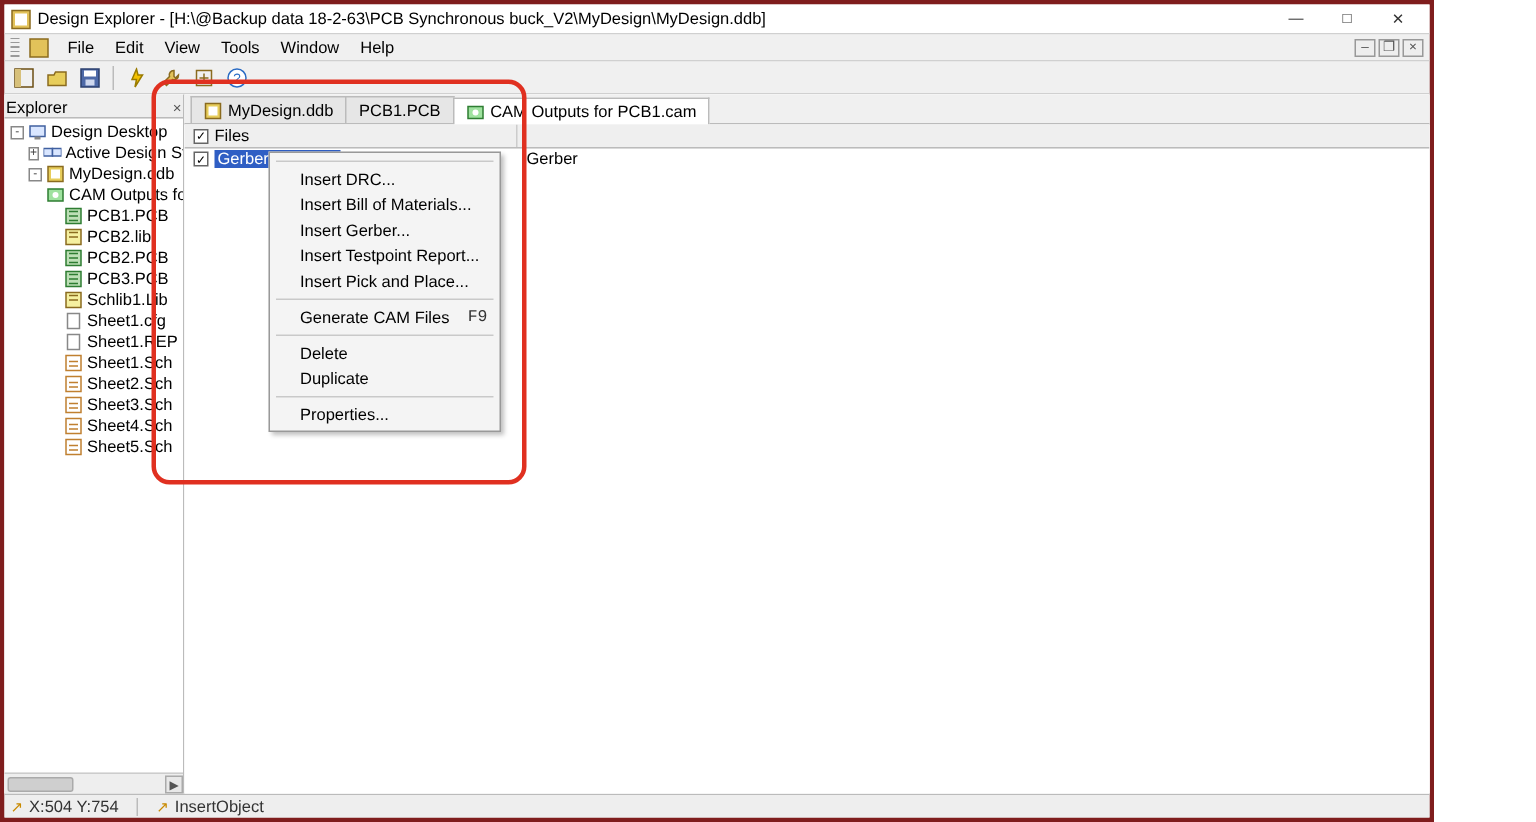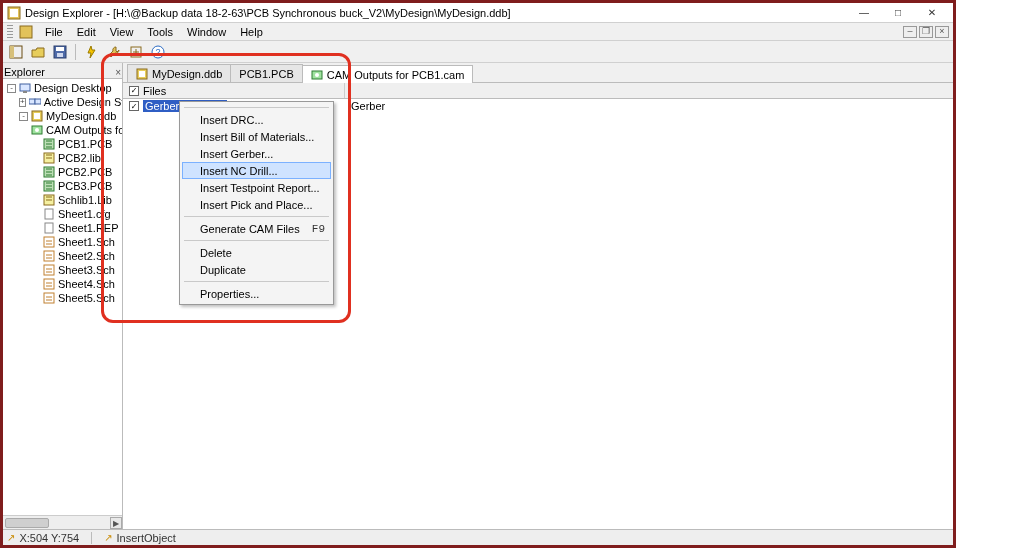--- a/index.html
+++ b/index.html
@@ -383,23 +383,20 @@
             <div class="ctxsep"></div>
             <div class="ctxitem">
               <span>Insert DRC...</span>
             </div>
             <div class="ctxitem">
               <span>Insert Bill of Materials...</span>
             </div>
             <div class="ctxitem">
               <span>Insert Gerber...</span>
             </div>
-            <div class="ctxitem hover">
-              <span>Insert NC Drill...</span>
-            </div>
             <div class="ctxitem">
               <span>Insert Testpoint Report...</span>
             </div>
             <div class="ctxitem">
               <span>Insert Pick and Place...</span>
             </div>
             <div class="ctxsep"></div>
             <div class="ctxitem">
               <span>Generate CAM Files</span>
               <span class="sc">F9</span>

